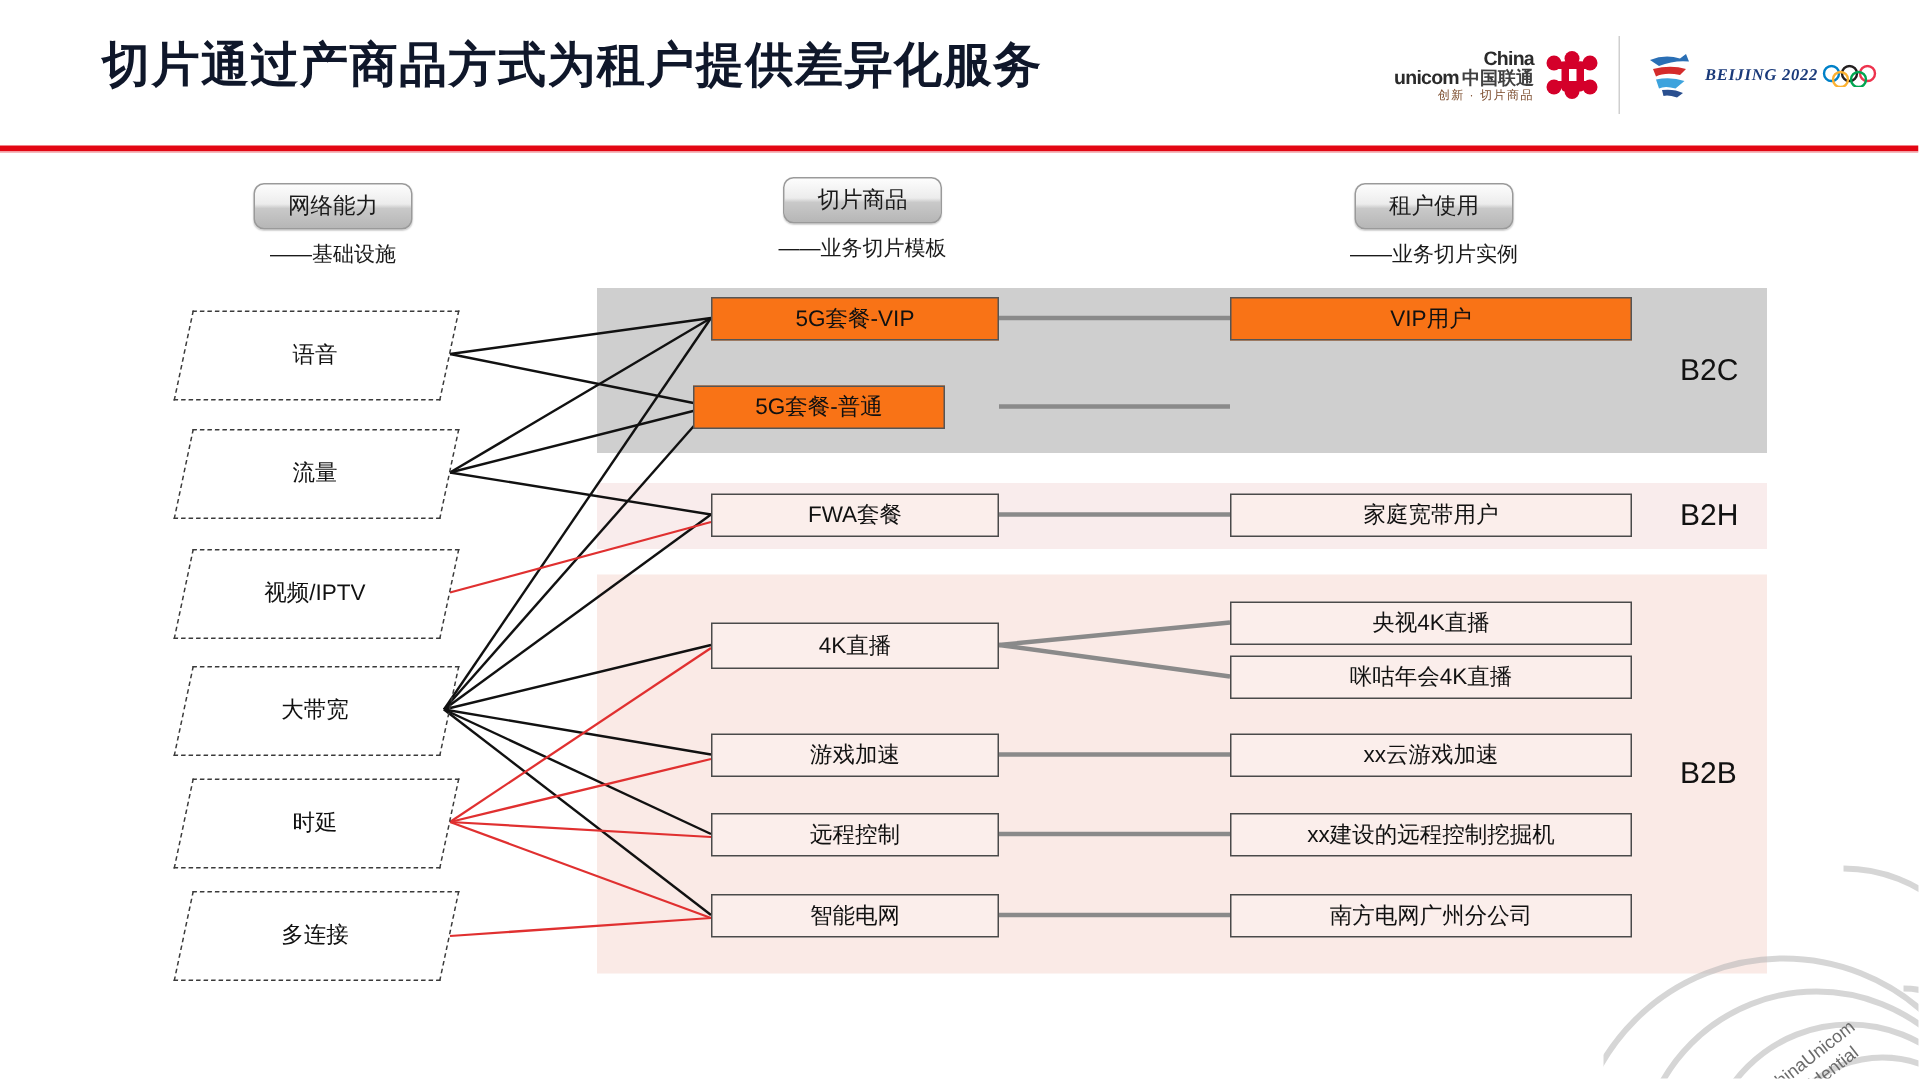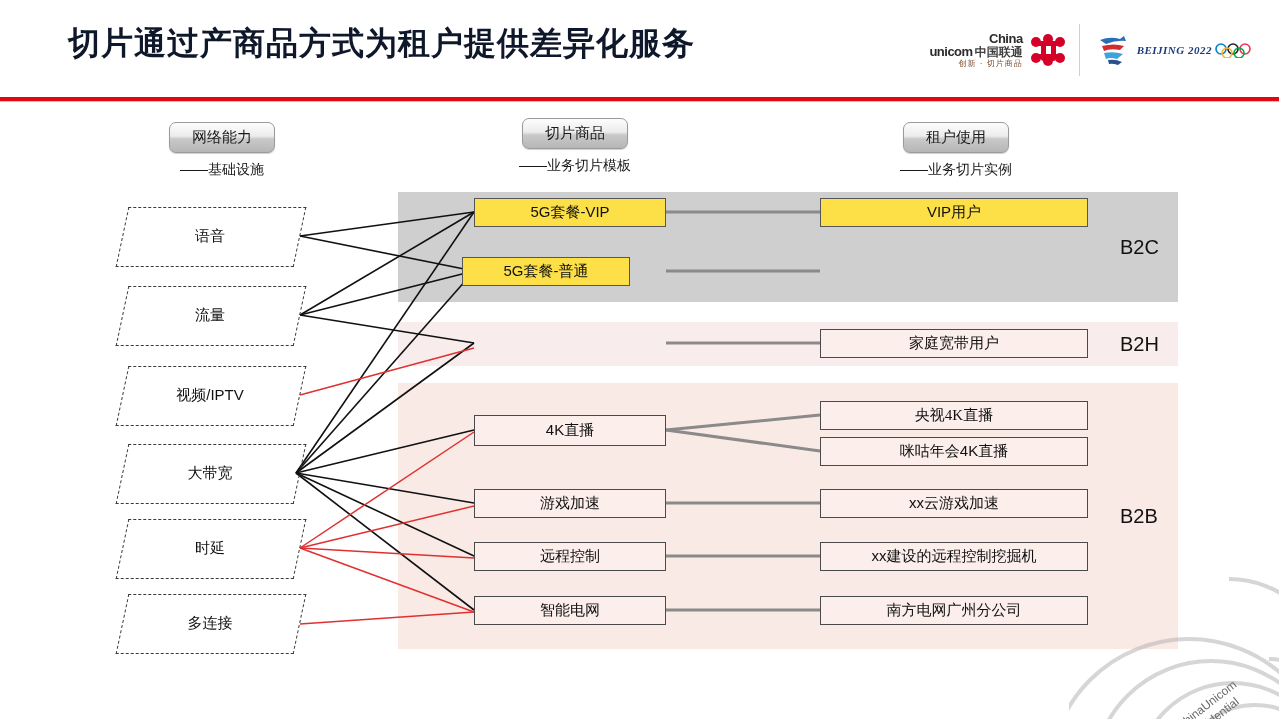--- a/index.html
+++ b/index.html
@@ -63,21 +63,21 @@
     position:absolute;width:176px;height:58px;
     display:flex;align-items:center;justify-content:center;
     font-size:15px;color:#111;
   }
 
   
   .box{
     position:absolute;display:flex;align-items:center;justify-content:center;
     font-size:15px;color:#111;box-sizing:border-box;
   }
-  .box-gray{background:#fde047;border:1.4px solid #555;}
+  .box-gray{background:#f97316;border:1.4px solid #555;}
   .box-pink{background:#fbeeeb;border:1.2px solid #4a4a4a;}
 
   
   svg.links{position:absolute;left:0;top:0;width:1279px;height:719px;pointer-events:none;}
 
   
   .wm{position:absolute;right:-50px;bottom:-60px;width:260px;height:260px;opacity:.55;}
   .wm-txt{
     position:absolute;right:30px;bottom:18px;
     transform:rotate(-38deg);transform-origin:100% 100%;
@@ -225,28 +225,29 @@
     <div class="para" style="left:122px;top:519px;"></div>
     <div class="para-txt" style="left:122px;top:519px;">时延</div>
   </div>
   <div>
     <div class="para" style="left:122px;top:594px;"></div>
     <div class="para-txt" style="left:122px;top:594px;">多连接</div>
   </div>
 
   <div class="box box-gray" style="left:474px;top:198px;width:192px;height:29px;">5G套餐-VIP</div>
   <div class="box box-gray" style="left:462px;top:257px;width:168px;height:29px;">5G套餐-普通</div>
+  <div class="box box-pink" style="left:474px;top:329px;width:192px;height:29px;">FWA套餐</div>
   <div class="box box-pink" style="left:474px;top:415px;width:192px;height:31px;">4K直播</div>
   <div class="box box-pink" style="left:474px;top:489px;width:192px;height:29px;">游戏加速</div>
   <div class="box box-pink" style="left:474px;top:542px;width:192px;height:29px;">远程控制</div>
   <div class="box box-pink" style="left:474px;top:596px;width:192px;height:29px;">智能电网</div>
 
   <div class="box box-gray" style="left:820px;top:198px;width:268px;height:29px;">VIP用户</div>
   <div class="box box-pink" style="left:820px;top:329px;width:268px;height:29px;">家庭宽带用户</div>
-  <div class="box box-pink" style="left:820px;top:401px;width:268px;height:29px;font-family:Liberation Serif, serif;">央视4K直播</div>
+  <div class="box box-pink" style="left:820px;top:401px;width:268px;height:29px;">央视4K直播</div>
   <div class="box box-pink" style="left:820px;top:437px;width:268px;height:29px;">咪咕年会4K直播</div>
   <div class="box box-pink" style="left:820px;top:489px;width:268px;height:29px;">xx云游戏加速</div>
   <div class="box box-pink" style="left:820px;top:542px;width:268px;height:29px;">xx建设的远程控制挖掘机</div>
   <div class="box box-pink" style="left:820px;top:596px;width:268px;height:29px;">南方电网广州分公司</div>
 
   <svg class="wm" viewBox="0 0 260 260">
     <g fill="none" stroke="#b5b5b5" stroke-width="4">
       <path d="M260 260 A30 30 0 0 0 230 230 A30 30 0 0 0 200 260"></path>
       <path d="M260 260 A52 52 0 0 0 208 208 A52 52 0 0 0 156 260"></path>
       <path d="M260 260 A74 74 0 0 0 186 186 A74 74 0 0 0 112 260"></path>

